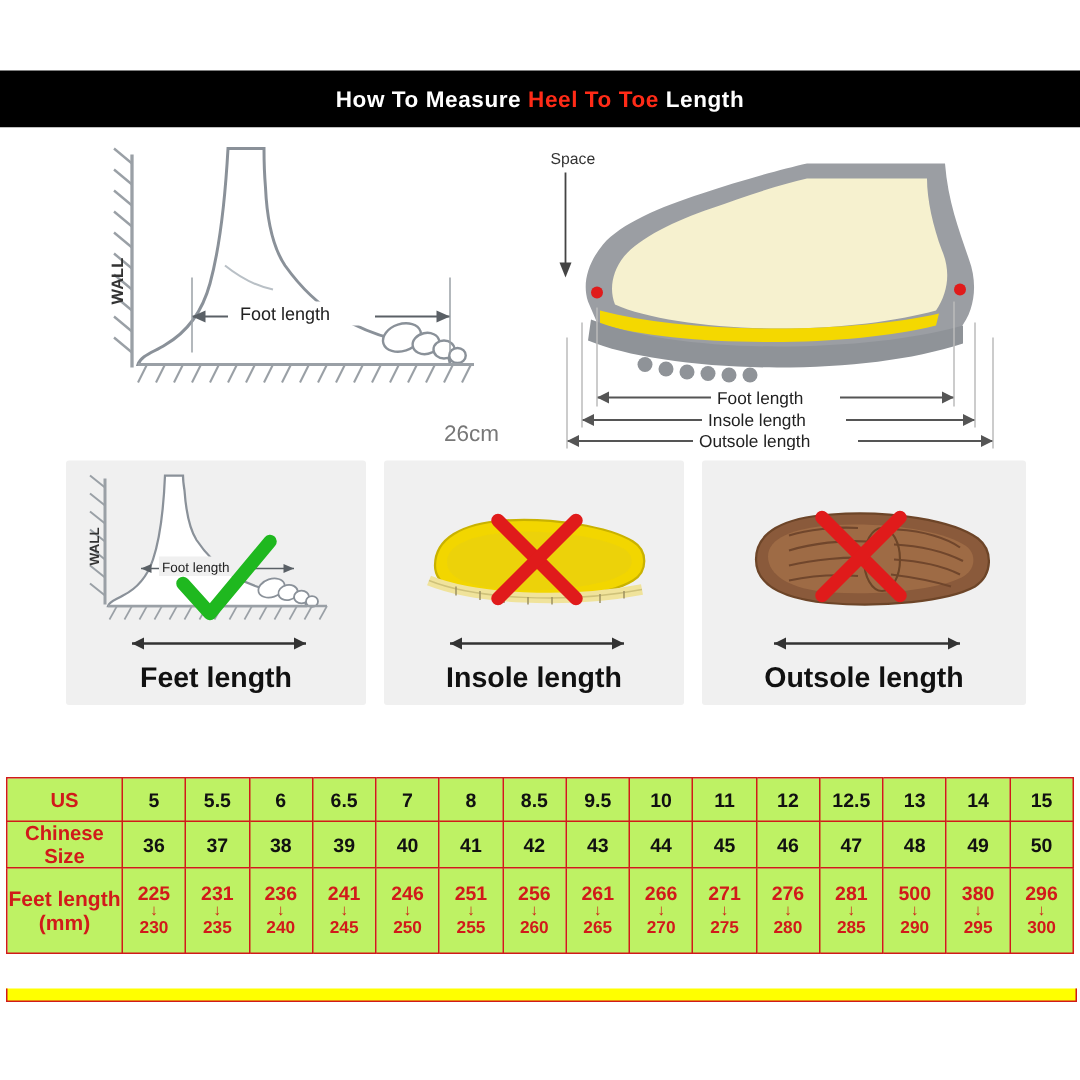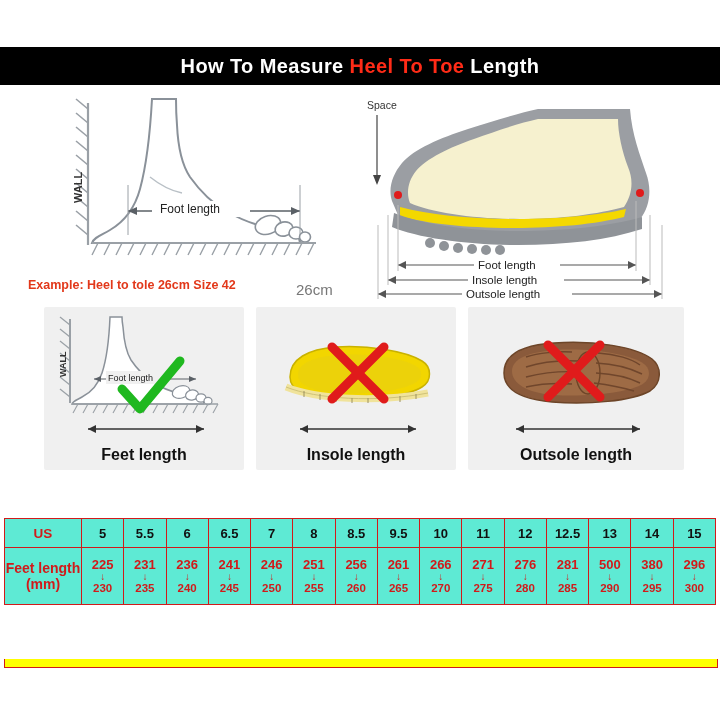--- a/index.html
+++ b/index.html
@@ -9,62 +9,62 @@
     font-family:"Liberation Sans", sans-serif;
     overflow:hidden;
   }
   .page{position:relative;width:720px;height:720px;}
 
   
   .titlebar{
     position:absolute;left:0;top:47px;width:720px;height:38px;
     background:#000;display:flex;align-items:center;justify-content:center;
   }
-  .titlebar .t{font-size:20px;font-weight:bold;color:#fff;letter-spacing:.4px;}
+  .titlebar .t{font-size:15px;font-weight:bold;color:#fff;letter-spacing:.4px;}
   .titlebar .hl{color:#ff2b17;}
 
   
   .diagrams{position:absolute;left:0;top:85px;width:720px;height:215px;background:#fff;}
 
   .example{
     position:absolute;left:28px;top:278px;font-size:12.5px;color:#e2381a;font-weight:bold;
   }
   .cmlabel{position:absolute;left:296px;top:281px;font-size:15px;color:#777;}
 
   
   .panels{position:absolute;left:44px;top:307px;width:640px;height:163px;}
   .panel{
     position:absolute;top:0;height:163px;background:#f0f0f0;border-radius:2px;
   }
   .p1{left:0;width:200px;}
   .p2{left:212px;width:200px;}
   .p3{left:424px;width:216px;}
   .panel .cap{
     position:absolute;bottom:6px;left:0;width:100%;text-align:center;
-    font-size:16px;font-weight:bold;color:#111;
+    font-size:19px;font-weight:bold;color:#111;
   }
 
   
   .warning{
     position:absolute;left:0;top:486px;width:720px;text-align:center;
     font-size:14.5px;font-weight:bold;
   }
   .warning .w1{color:#e2381a;}
   .warning .w2{color:#1f7a1f;}
 
   
   .tablewrap{position:absolute;left:4px;top:518px;width:712px;}
   table{border-collapse:collapse;width:712px;table-layout:fixed;}
   td{
     border:1px solid #d11a1a;
     text-align:center;
     vertical-align:middle;
     font-size:11.5px;
     color:#d11a1a;
-    background:#5eead4;
+    background:#bef264;
     padding:0;
   }
   .rowhead{
     font-weight:bold;font-size:14px;color:#d11a1a;width:76px;
   }
   tr.r1 td{height:28px;font-weight:bold;font-size:13px;color:#111;}
   tr.r1 td.rowhead{color:#d11a1a;font-size:13.5px;}
   tr.r2 td{height:28px;font-weight:bold;font-size:13px;color:#111;}
   tr.r2 td.rowhead{color:#d11a1a;font-size:13.5px;}
   tr.r3 td{height:56px;}
@@ -217,21 +217,20 @@
         <line x1="398" y1="120" x2="398" y2="186" stroke="#bbb" stroke-width="1"></line>
         <line x1="636" y1="116" x2="636" y2="186" stroke="#bbb" stroke-width="1"></line>
         <line x1="388" y1="130" x2="388" y2="200" stroke="#bbb" stroke-width="1"></line>
         <line x1="650" y1="130" x2="650" y2="200" stroke="#bbb" stroke-width="1"></line>
         <line x1="378" y1="140" x2="378" y2="214" stroke="#bbb" stroke-width="1"></line>
         <line x1="662" y1="140" x2="662" y2="214" stroke="#bbb" stroke-width="1"></line>
       </g>
     </svg>
   </div>
 
-  <div class="example">Example: Heel to tole 26cm Size 42</div>
   <div class="cmlabel">26cm</div>
 
   <div class="panels">
 
     <div class="panel p1">
       <svg width="200" height="140" viewBox="0 0 200 140">
         <line x1="26" y1="12" x2="26" y2="96" stroke="#9aa0a6" stroke-width="2"></line>
         <g stroke="#9aa0a6" stroke-width="1.3">
           <line x1="26" y1="18" x2="16" y2="10"></line>
             <line x1="26" y1="30" x2="16" y2="22"></line>
@@ -369,20 +368,38 @@
         <td>8</td>
         <td>8.5</td>
         <td>9.5</td>
         <td>10</td>
         <td>11</td>
         <td>12</td>
         <td>12.5</td>
         <td>13</td>
         <td>14</td>
         <td>15</td>
+      </tr>
+      <tr class="r2">
+        <td class="rowhead">Chinese Size</td>
+        <td>36</td>
+        <td>37</td>
+        <td>38</td>
+        <td>39</td>
+        <td>40</td>
+        <td>41</td>
+        <td>42</td>
+        <td>43</td>
+        <td>44</td>
+        <td>45</td>
+        <td>46</td>
+        <td>47</td>
+        <td>48</td>
+        <td>49</td>
+        <td>50</td>
       </tr>
       <tr class="r3">
         <td class="rowhead feetlabel">Feet length (mm)</td>
         <td><span class="mm"><span class="a">225</span><span class="ar">↓</span><span class="b">230</span></span></td>
         <td><span class="mm"><span class="a">231</span><span class="ar">↓</span><span class="b">235</span></span></td>
         <td><span class="mm"><span class="a">236</span><span class="ar">↓</span><span class="b">240</span></span></td>
         <td><span class="mm"><span class="a">241</span><span class="ar">↓</span><span class="b">245</span></span></td>
         <td><span class="mm"><span class="a">246</span><span class="ar">↓</span><span class="b">250</span></span></td>
         <td><span class="mm"><span class="a">251</span><span class="ar">↓</span><span class="b">255</span></span></td>
         <td><span class="mm"><span class="a">256</span><span class="ar">↓</span><span class="b">260</span></span></td>

